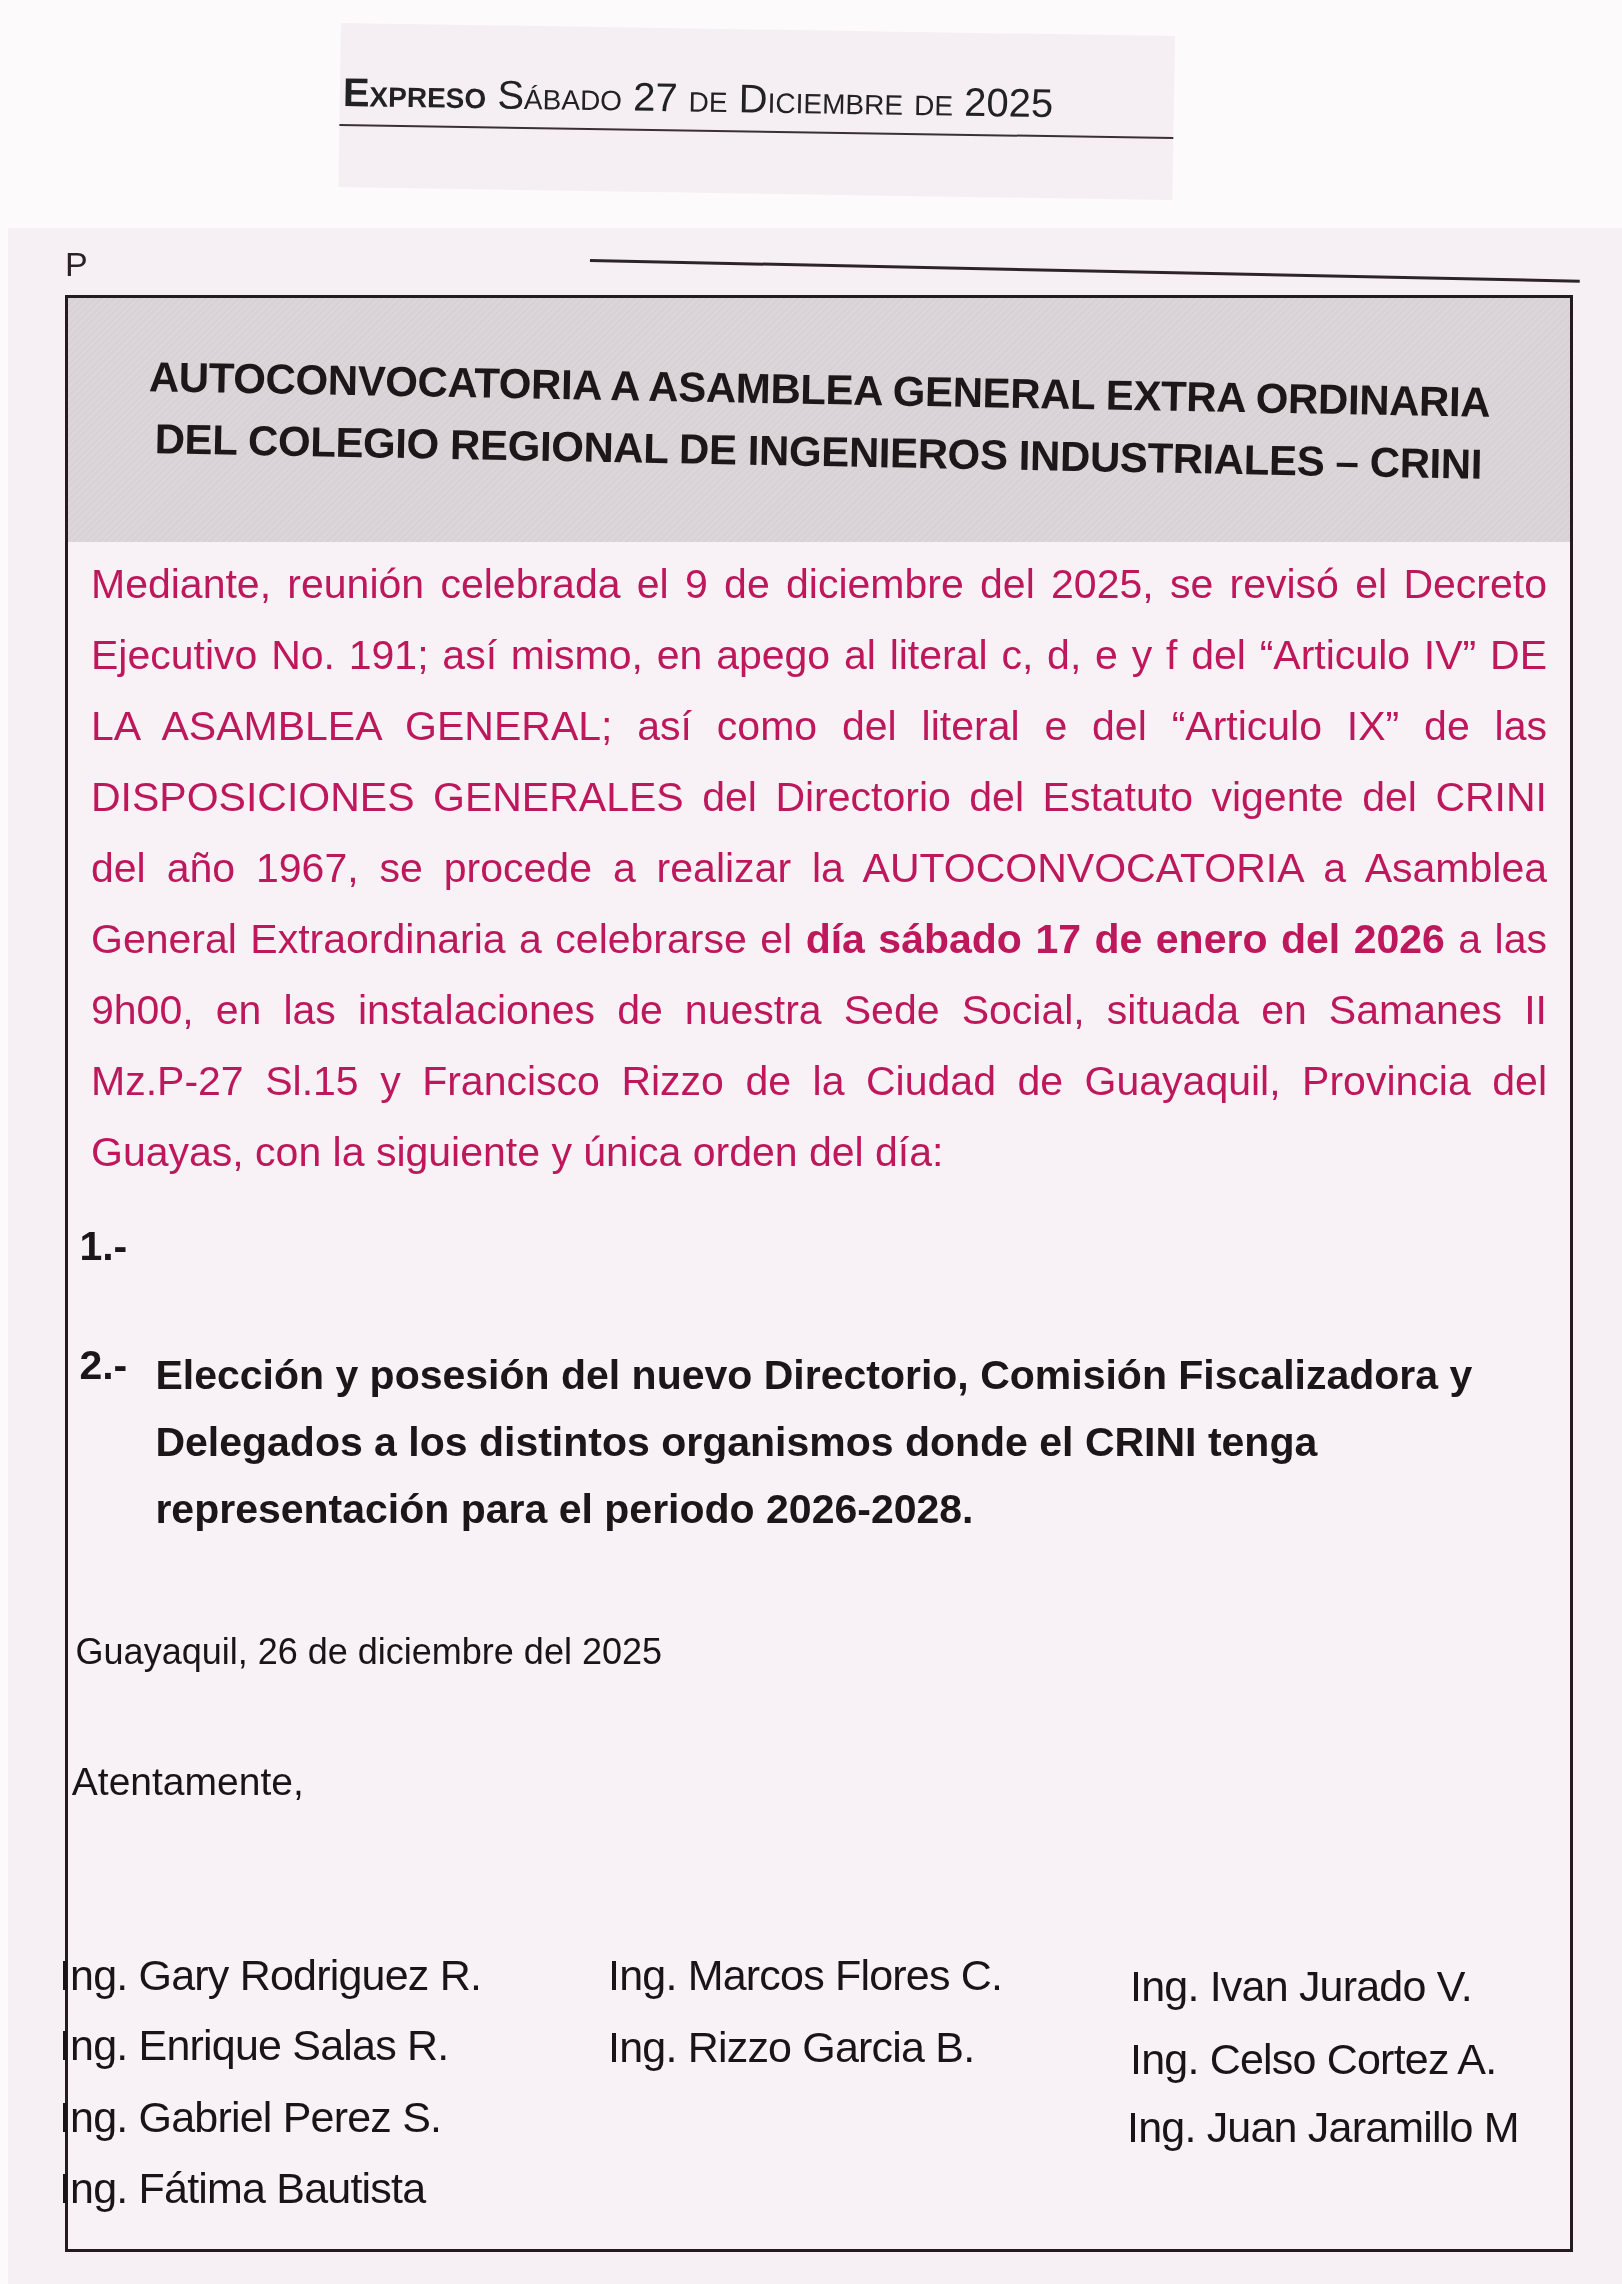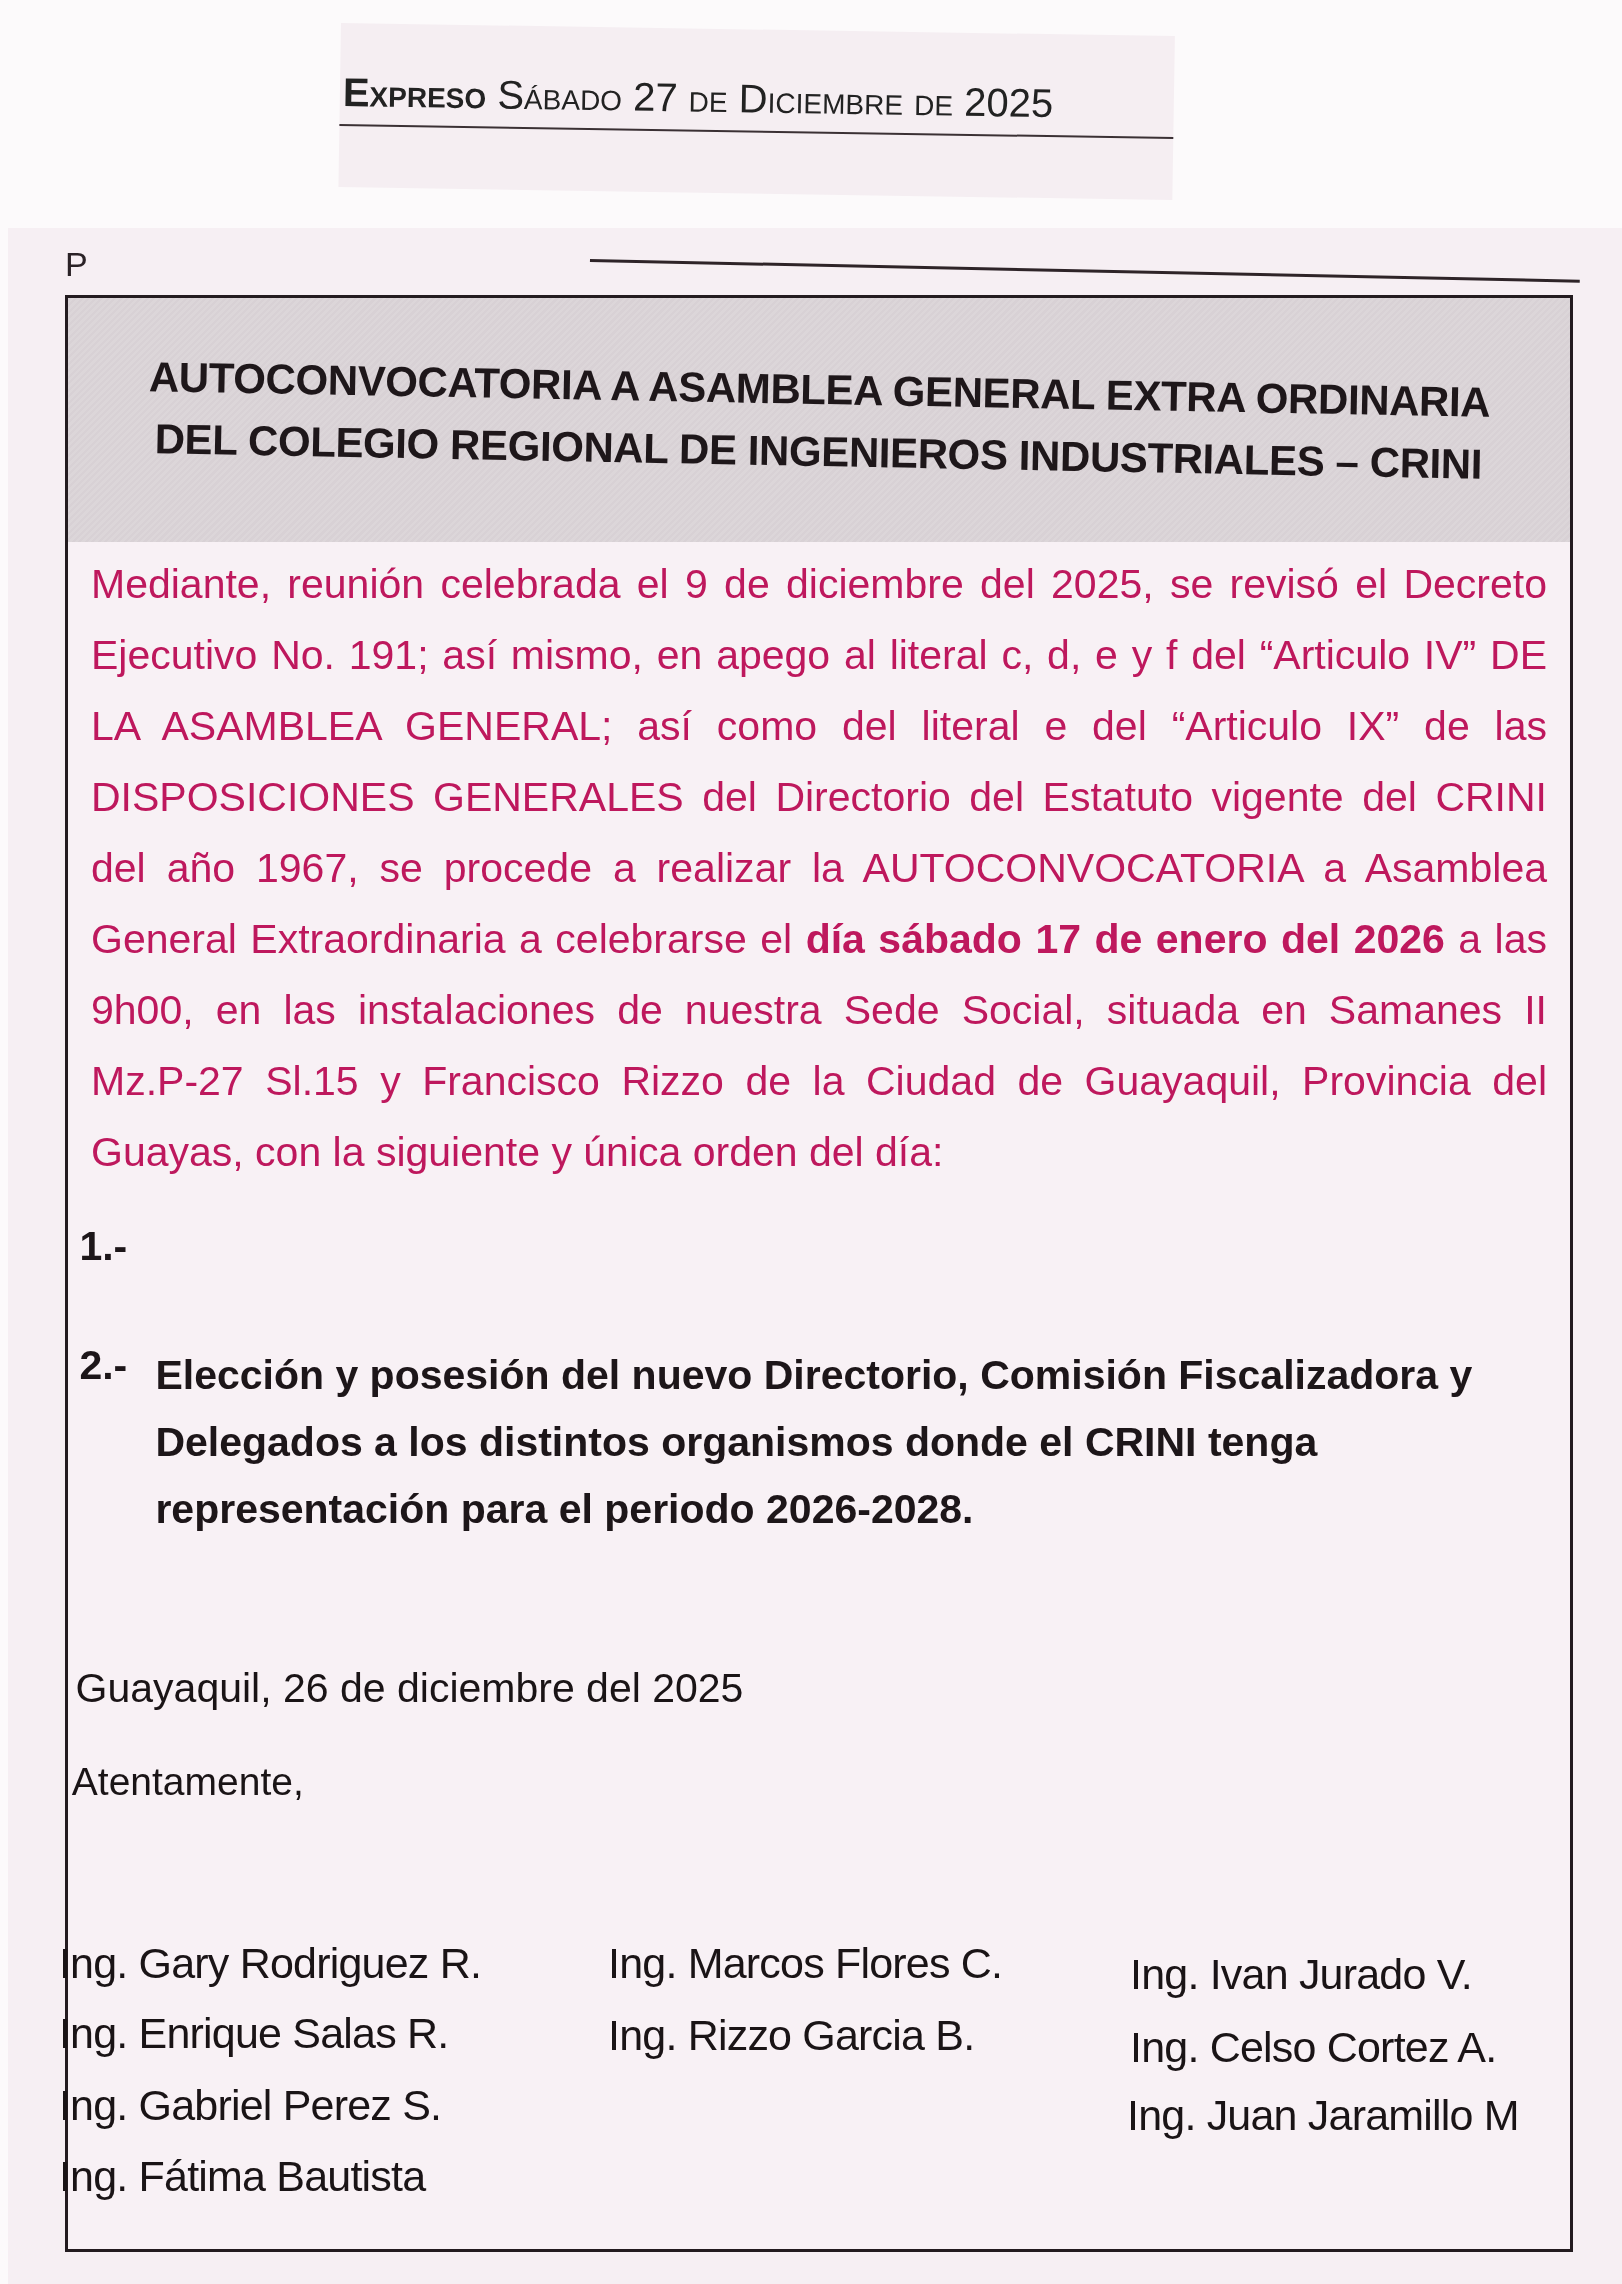--- a/index.html
+++ b/index.html
@@ -60,30 +60,30 @@
   }
   .notice-body b { font-weight: bold; }
   .agenda {
     position: absolute; left: 11.4px; right: 46px; top: 925px;
     font-weight: bold; font-size: 41px; color: #1d1619;
   }
   .agenda-item { display: flex; margin-bottom: 72px; }
   .agenda-item .num { width: 76px; flex: none; }
   .agenda-item .txt { line-height: 67px; }
   .place-date {
-    position: absolute; left: 7.6px; top: 1333px; font-size: 41px; margin-top: 34px;
+    position: absolute; left: 7.6px; top: 1333px; font-size: 36px;
   }
   .closing {
     position: absolute; left: 3.8px; top: 1462px; font-size: 39px;
   }
   .signatures {
     position: absolute; left: 0; top: 1637px; width: 1500px; height: 305px;
     font-size: 43px; letter-spacing: -0.8px;
   }
-  .sig { position: absolute; white-space: nowrap; }
+  .sig { position: absolute; white-space: nowrap; margin-top: 12px; }
 </style>
 </head>
 <body>
 
 <div class="clip-header">
   <div class="masthead">
     <span class="brand">Expreso</span>
     <span> </span>
     <span class="date">Sábado 27 de Diciembre de 2025</span>
   </div>

